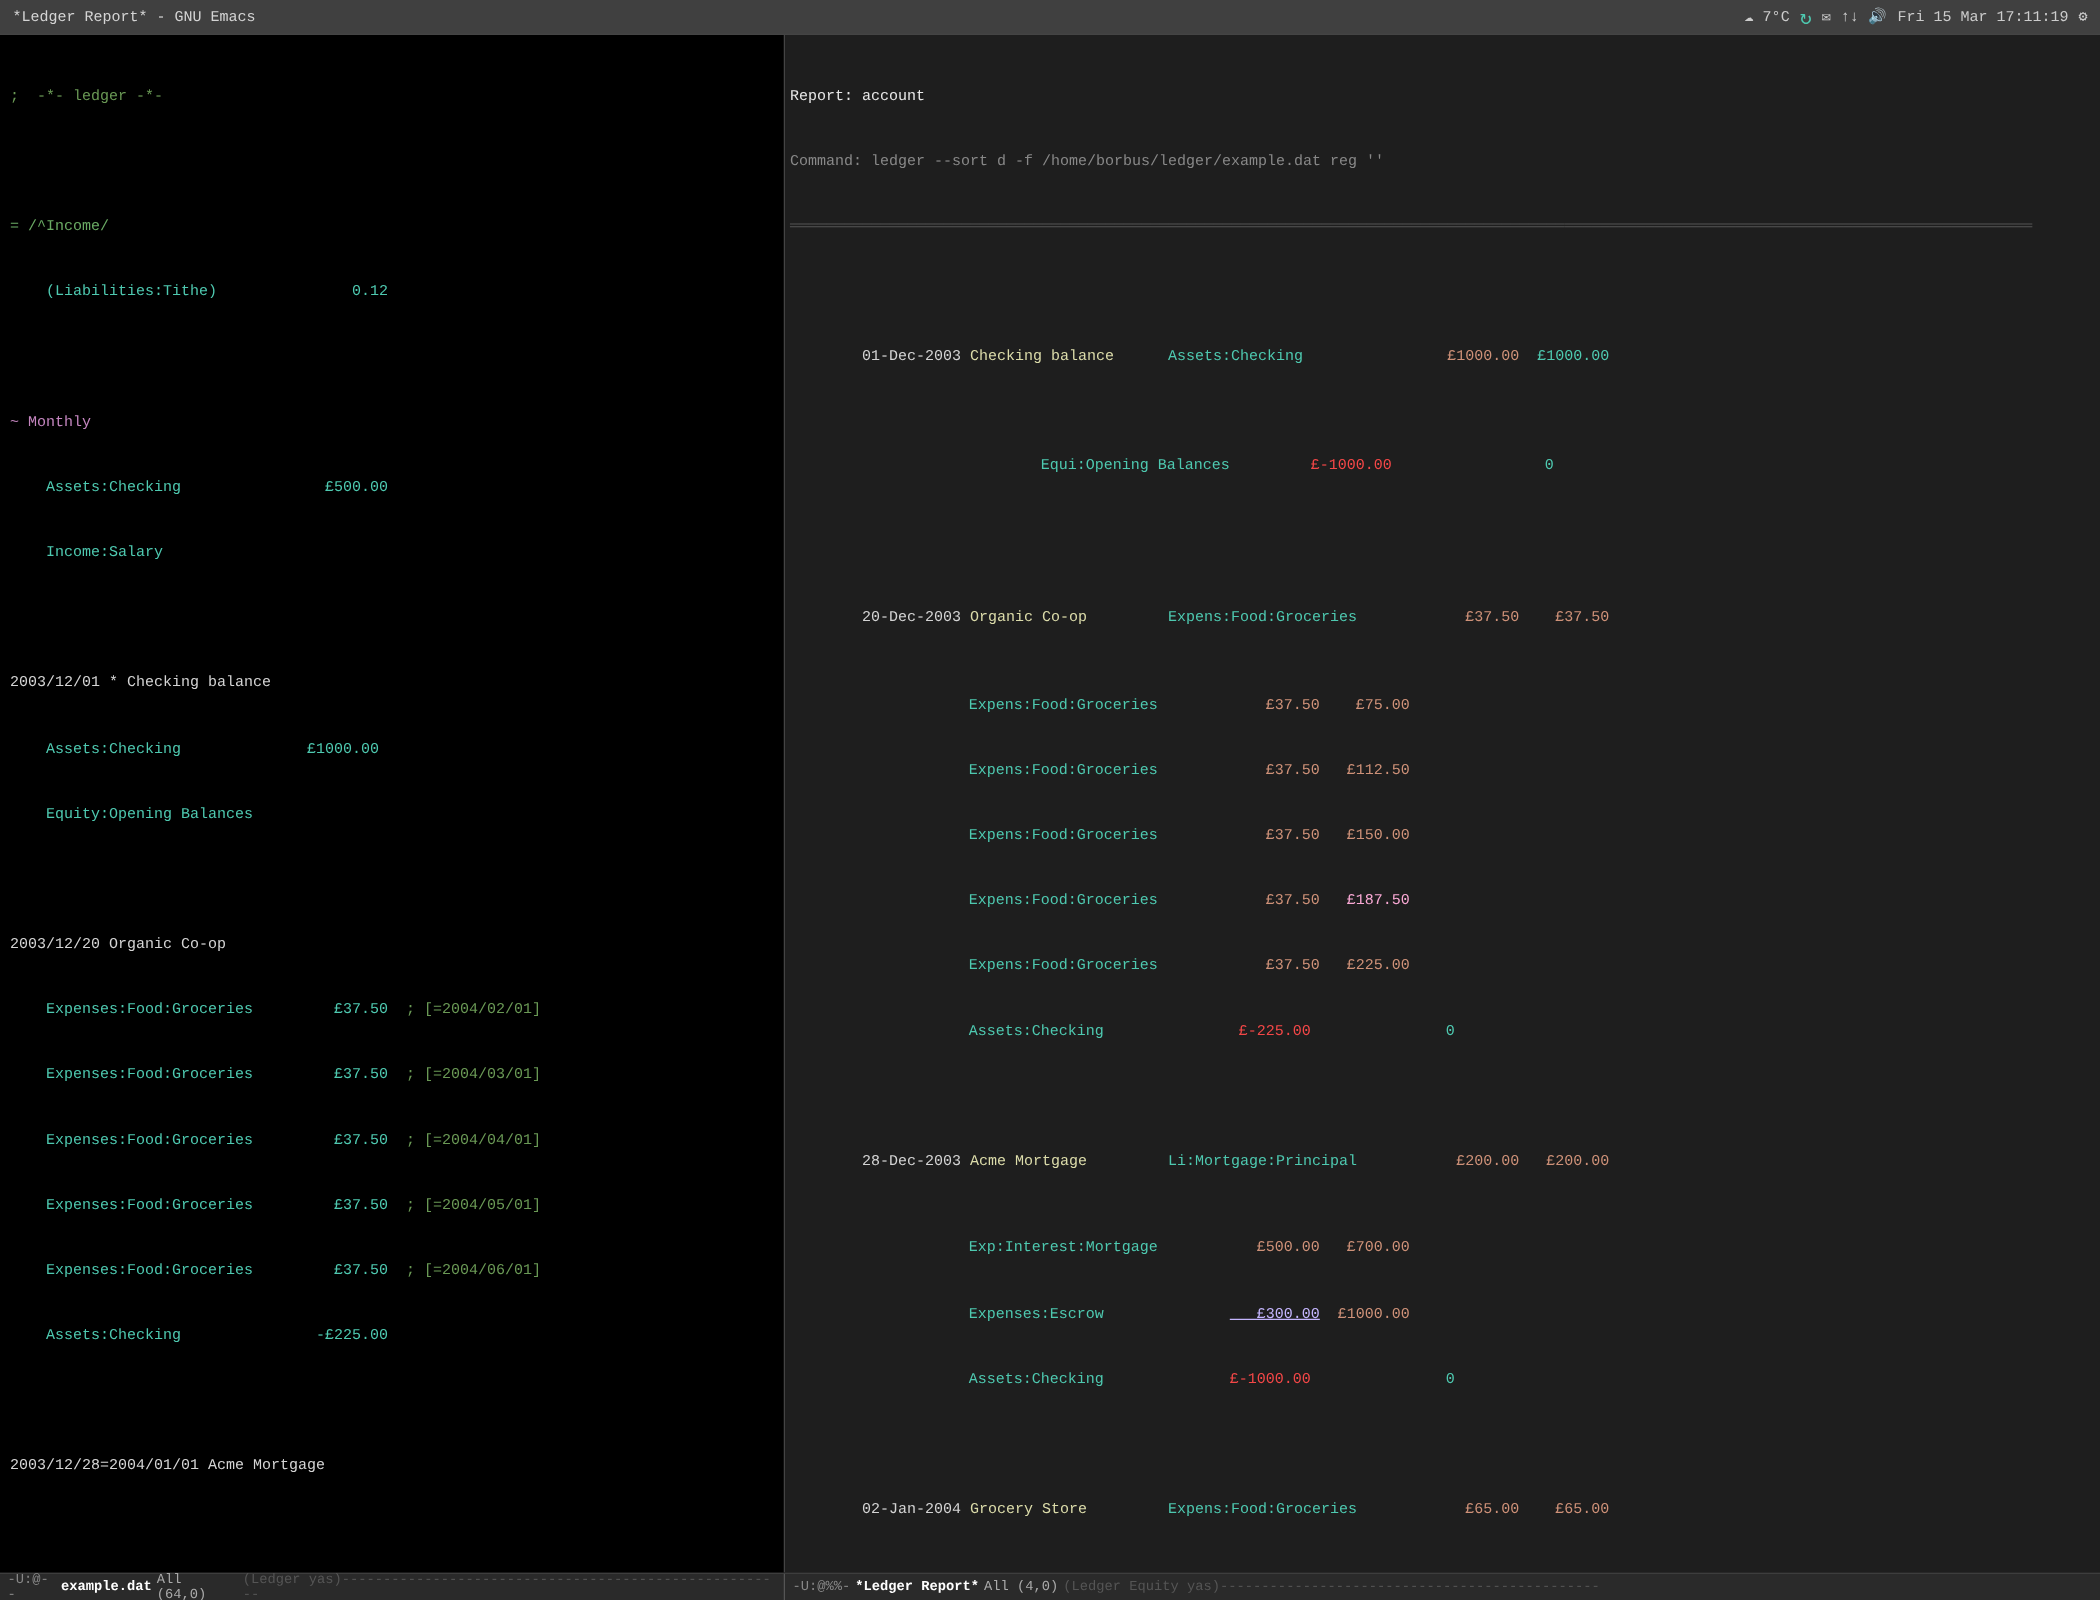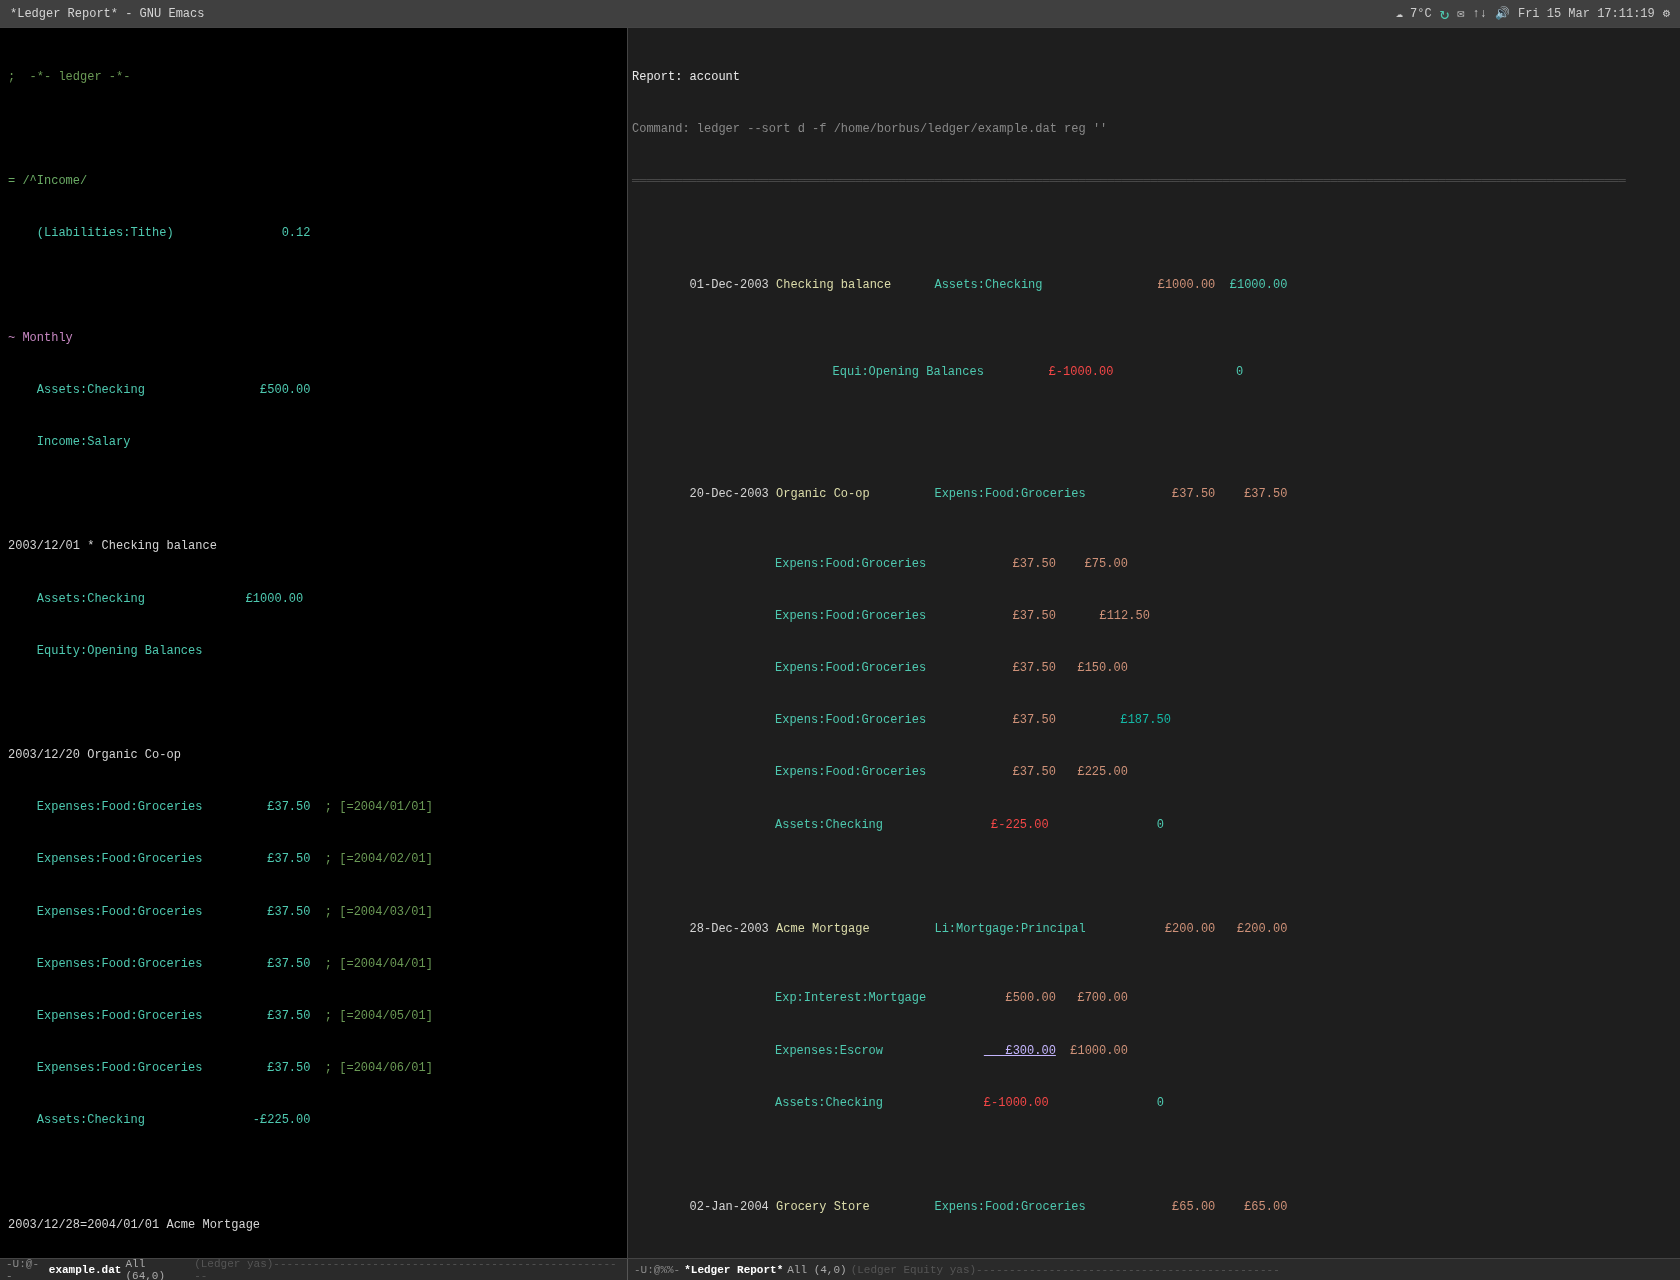--- a/index.html
+++ b/index.html
@@ -131,21 +131,20 @@
       <span class="line"> </span>
       <span class="line"><span class="c-pink">~ Monthly</span></span>
       <span class="line">    <span class="c-teal">Assets:Checking                £500.00</span></span>
       <span class="line">    <span class="c-teal">Income:Salary</span></span>
       <span class="line"> </span>
       <span class="line"><span class="c-white">2003/12/01 * Checking balance</span></span>
       <span class="line">    <span class="c-teal">Assets:Checking              £1000.00</span></span>
       <span class="line">    <span class="c-teal">Equity:Opening Balances</span></span>
       <span class="line"> </span>
       <span class="line"><span class="c-white">2003/12/20 Organic Co-op</span></span>
-      <span class="line">    <span class="c-teal">Expenses:Food:Groceries         £37.50  <span class="c-comment">; [=2004/01/01]</span></span></span>
       <span class="line">    <span class="c-teal">Expenses:Food:Groceries         £37.50  <span class="c-comment">; [=2004/02/01]</span></span></span>
       <span class="line">    <span class="c-teal">Expenses:Food:Groceries         £37.50  <span class="c-comment">; [=2004/03/01]</span></span></span>
       <span class="line">    <span class="c-teal">Expenses:Food:Groceries         £37.50  <span class="c-comment">; [=2004/04/01]</span></span></span>
       <span class="line">    <span class="c-teal">Expenses:Food:Groceries         £37.50  <span class="c-comment">; [=2004/05/01]</span></span></span>
       <span class="line">    <span class="c-teal">Expenses:Food:Groceries         £37.50  <span class="c-comment">; [=2004/06/01]</span></span></span>
       <span class="line">    <span class="c-teal">Assets:Checking               -£225.00</span></span>
       <span class="line"> </span>
       <span class="line"><span class="c-white">2003/12/28=2004/01/01 Acme Mortgage</span></span>
       
       
@@ -203,23 +202,23 @@
       </span>
       <span class="line">
         <span style="display:inline-block;width:143px;"></span><span class="rp-account">Equi:Opening Balances        </span><span style="color:#f44747;"> £-1000.00</span>          <span style="color:#4ec9b0;">       0</span>
       </span>
 
       
       <span class="line">
         <span class="rp-date">20-Dec-2003 </span><span class="rp-desc">Organic Co-op         </span><span class="rp-account">Expens:Food:Groceries        </span><span style="color:#ce9178;">    £37.50</span>  <span style="color:#ce9178;">  £37.50</span>
       </span>
       <span class="line"><span style="display:inline-block;width:143px;"></span><span class="rp-account">Expens:Food:Groceries        </span><span style="color:#ce9178;">    £37.50</span>  <span style="color:#ce9178;">  £75.00</span></span>
-      <span class="line"><span style="display:inline-block;width:143px;"></span><span class="rp-account">Expens:Food:Groceries        </span><span style="color:#ce9178;">    £37.50</span>  <span style="color:#ce9178;margin-left:22px;"> £112.50</span></span>
+      <span class="line"><span style="display:inline-block;width:143px;"></span><span class="rp-account">Expens:Food:Groceries        </span><span style="color:#ce9178;">    £37.50</span>  <span style="color:#ce9178;"> £112.50</span></span>
       <span class="line"><span style="display:inline-block;width:143px;"></span><span class="rp-account">Expens:Food:Groceries        </span><span style="color:#ce9178;">    £37.50</span>  <span style="color:#ce9178;"> £150.00</span></span>
-      <span class="line"><span style="display:inline-block;width:143px;"></span><span class="rp-account">Expens:Food:Groceries        </span><span style="color:#ce9178;">    £37.50</span>  <span style="color:#14b8a6;margin-left:43px;"> £187.50</span></span>
+      <span class="line"><span style="display:inline-block;width:143px;"></span><span class="rp-account">Expens:Food:Groceries        </span><span style="color:#ce9178;">    £37.50</span>  <span style="color:#f9a8d4;"> £187.50</span></span>
       <span class="line"><span style="display:inline-block;width:143px;"></span><span class="rp-account">Expens:Food:Groceries        </span><span style="color:#ce9178;">    £37.50</span>  <span style="color:#ce9178;"> £225.00</span></span>
       <span class="line"><span style="display:inline-block;width:143px;"></span><span class="rp-account">Assets:Checking              </span><span style="color:#f44747;"> £-225.00</span>        <span style="color:#4ec9b0;">       0</span></span>
 
       
       <span class="line">
         <span class="rp-date">28-Dec-2003 </span><span class="rp-desc">Acme Mortgage         </span><span class="rp-account">Li:Mortgage:Principal        </span><span style="color:#ce9178;">   £200.00</span>  <span style="color:#ce9178;"> £200.00</span>
       </span>
       <span class="line"><span style="display:inline-block;width:143px;"></span><span class="rp-account">Exp:Interest:Mortgage        </span><span style="color:#ce9178;">   £500.00</span>  <span style="color:#ce9178;"> £700.00</span></span>
       <span class="line"><span style="display:inline-block;width:143px;"></span><span class="rp-account">Expenses:Escrow              </span><span style="color:#c4b5fd;text-decoration:underline;">   £300.00</span>  <span style="color:#ce9178;">£1000.00</span></span>
       <span class="line"><span style="display:inline-block;width:143px;"></span><span class="rp-account">Assets:Checking              </span><span style="color:#f44747;">£-1000.00</span>        <span style="color:#4ec9b0;">       0</span></span>

